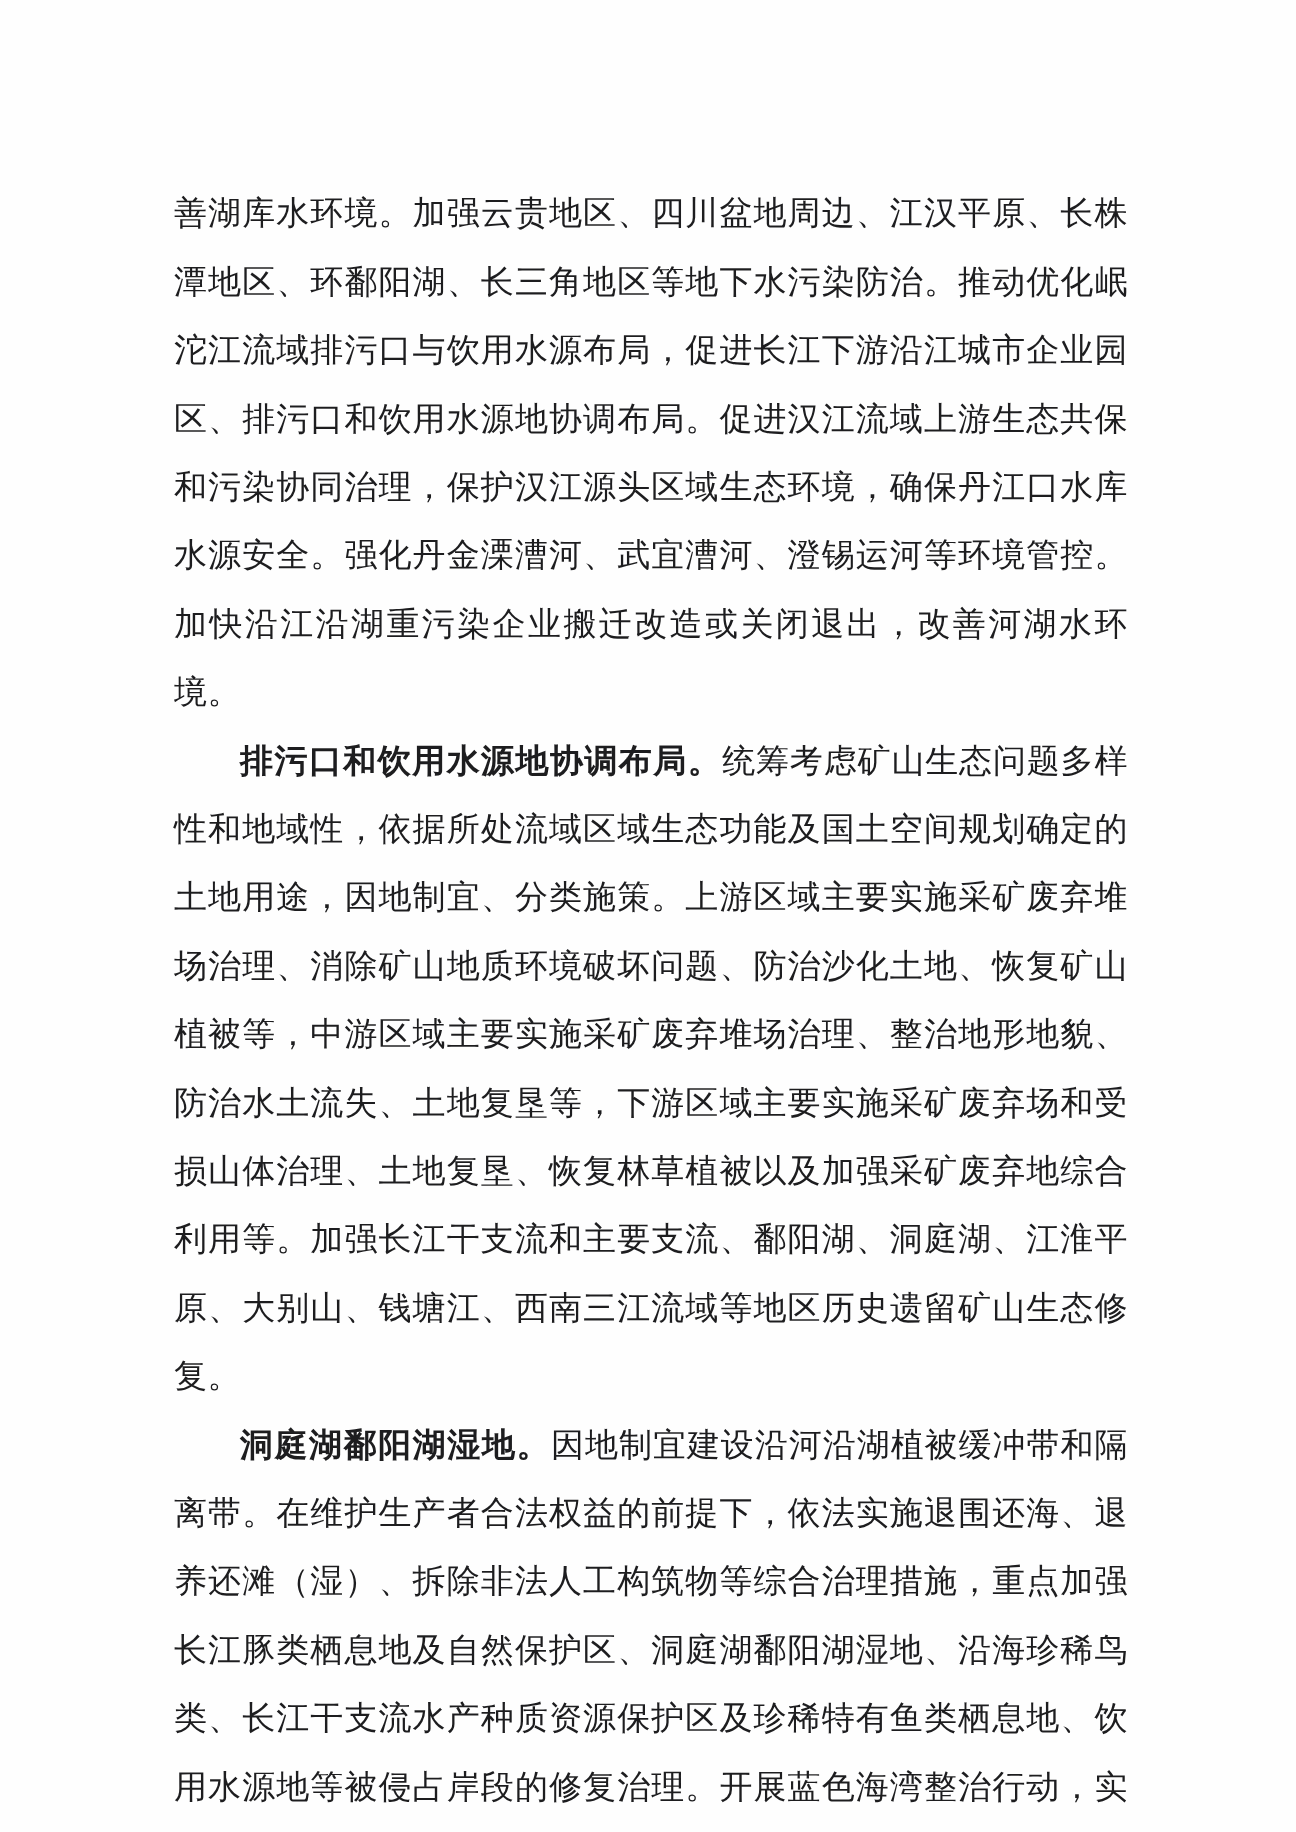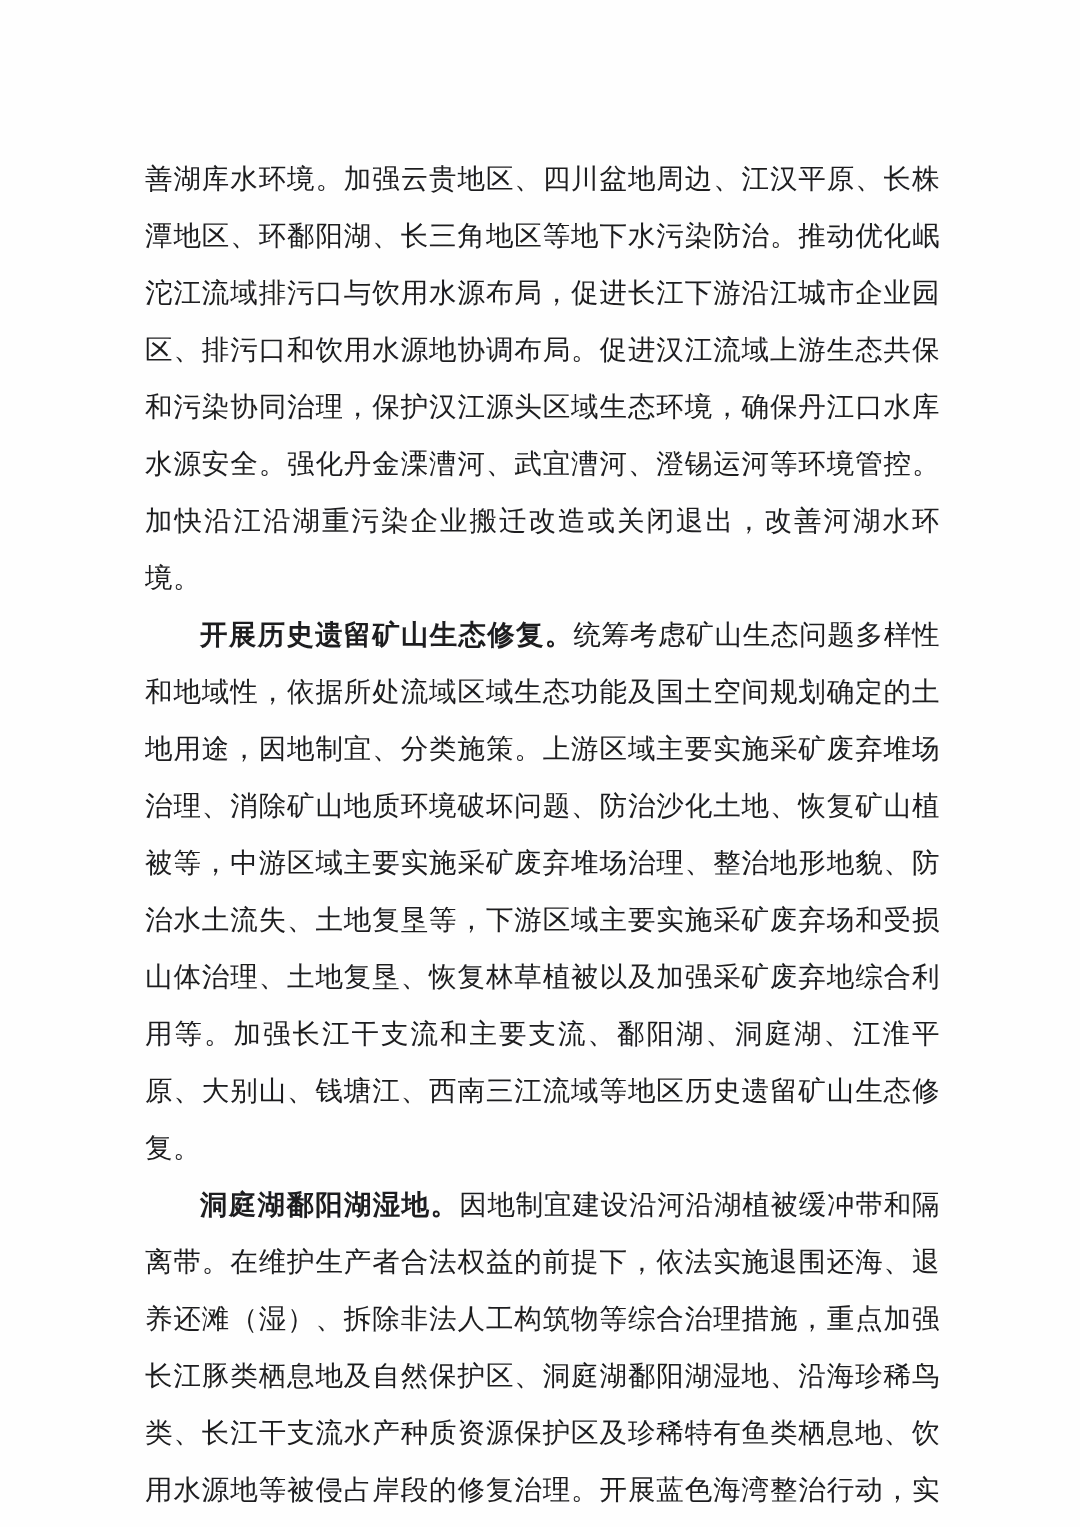--- a/index.html
+++ b/index.html
@@ -64,21 +64,21 @@
 <body>
 
 <div class="page">
   <div class="doc-body">
 
     <p class="para first">
       <span>善湖库水环境。加强云贵地区、四川盆地周边、江汉平原、长株潭地区、环鄱阳湖、长三角地区等地下水污染防治。推动优化岷沱江流域排污口与饮用水源布局，促进长江下游沿江城市企业园区、排污口和饮用水源地协调布局。促进汉江流域上游生态共保和污染协同治理，保护汉江源头区域生态环境，确保丹江口水库水源安全。强化丹金溧漕河、武宜漕河、澄锡运河等环境管控。加快沿江沿湖重污染企业搬迁改造或关闭退出，改善河湖水环境。</span>
     </p>
 
     <p class="para">
-      <span class="lead">开展历史遗留矿山生态修复。</span><span>统筹考虑矿山生态问题多样性和地域性，依据所处流域区域生态功能及国土空间规划确定的土地用途，因地制宜、分类施策。上游区域主要实施采矿废弃堆场治理、消除矿山地质环境破坏问题、防治沙化土地、恢复矿山植被等，中游区域主要实施采矿废弃堆场治理、整治地形地貌、防治水土流失、土地复垦等，下游区域主要实施采矿废弃场和受损山体治理、土地复垦、恢复林草植被以及加强采矿废弃地综合利用等。加强长江干支流和主要支流、鄱阳湖、洞庭湖、江淮平原、大别山、钱塘江、西南三江流域等地区历史遗留矿山生态修复。</span>
+      <span class="lead">排污口和饮用水源地协调布局。</span><span>统筹考虑矿山生态问题多样性和地域性，依据所处流域区域生态功能及国土空间规划确定的土地用途，因地制宜、分类施策。上游区域主要实施采矿废弃堆场治理、消除矿山地质环境破坏问题、防治沙化土地、恢复矿山植被等，中游区域主要实施采矿废弃堆场治理、整治地形地貌、防治水土流失、土地复垦等，下游区域主要实施采矿废弃场和受损山体治理、土地复垦、恢复林草植被以及加强采矿废弃地综合利用等。加强长江干支流和主要支流、鄱阳湖、洞庭湖、江淮平原、大别山、钱塘江、西南三江流域等地区历史遗留矿山生态修复。</span>
     </p>
 
     <p class="para">
       <span class="lead">洞庭湖鄱阳湖湿地。</span><span>因地制宜建设沿河沿湖植被缓冲带和隔离带。在维护生产者合法权益的前提下，依法实施退围还海、退养还滩（湿）、拆除非法人工构筑物等综合治理措施，重点加强长江豚类栖息地及自然保护区、洞庭湖鄱阳湖湿地、沿海珍稀鸟类、长江干支流水产种质资源保护区及珍稀特有鱼类栖息地、饮用水源地等被侵占岸段的修复治理。开展蓝色海湾整治行动，实施受损和退化</span>
     </p>
 
   </div>
 
 </div>
 

